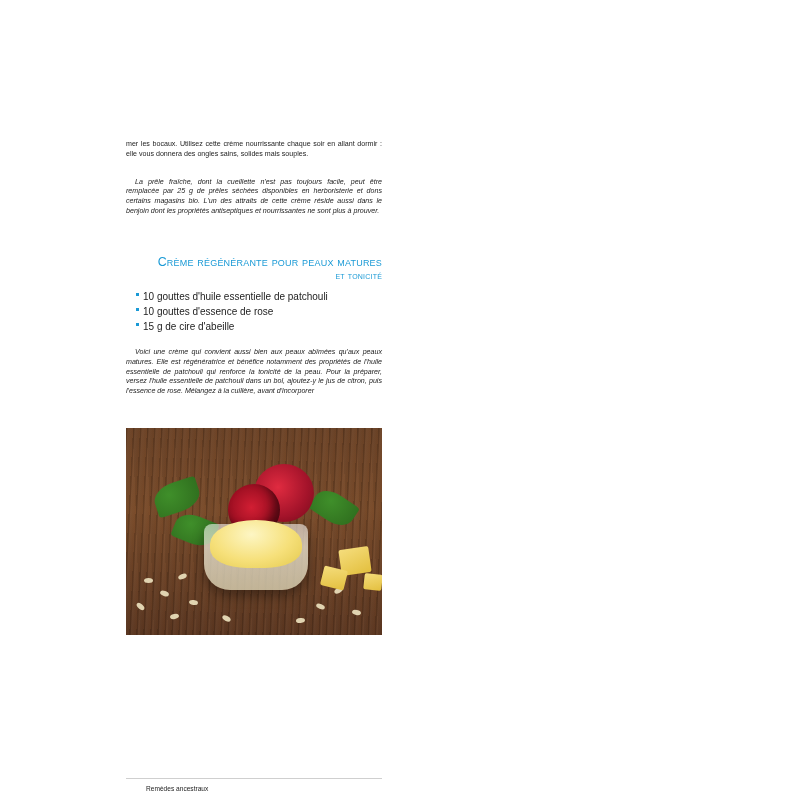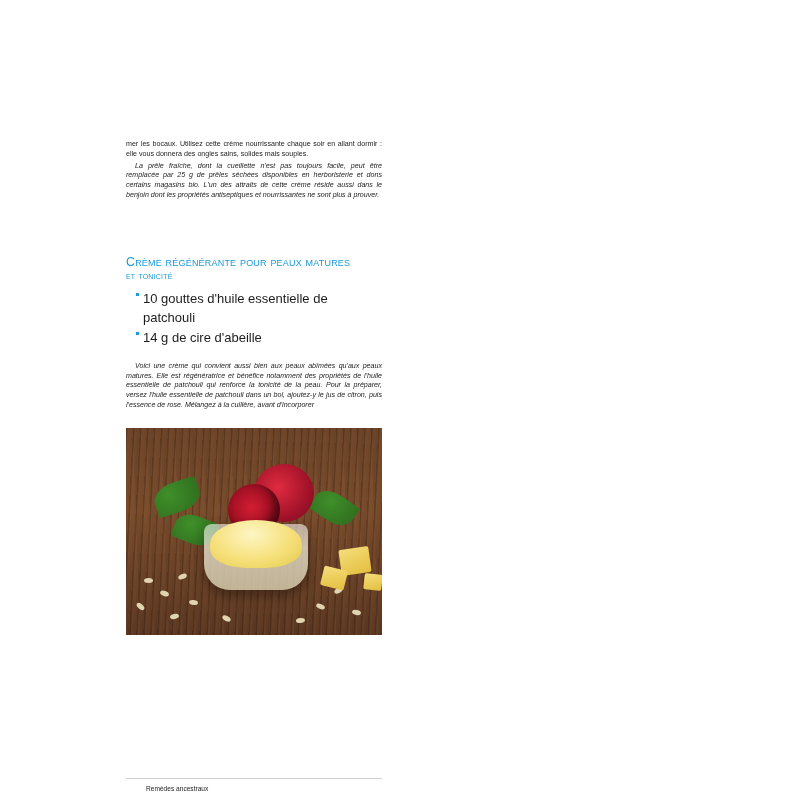--- a/index.html
+++ b/index.html
@@ -54,33 +54,34 @@
 
   h2.section-title {
     margin: 0 0 6px 0;
     font-size: 10.2px;
     font-weight: normal;
     color: #1a9ad6;
     letter-spacing: 0.2px;
     line-height: 1.22;
     font-variant: small-caps;
     text-transform: none;
+    text-align: right;
   }
   h2.section-title .cap {
     font-size: 12.4px;
   }
 
   ul.ingredients {
     list-style: none;
     margin: 0;
     padding: 0 0 0 10px;
   }
   ul.ingredients li {
     position: relative;
-    font-size: 13px;
+    font-size: 10px;
     line-height: 1.52;
     color: #1c1c1c;
     padding-left: 7px;
   }
   ul.ingredients li::before {
     content: "";
     position: absolute;
     left: 0;
     top: 4px;
     width: 3px;
@@ -186,31 +187,32 @@
 </style>
 </head>
 <body>
 
 <div class="spread">
 
   <div class="page page-left">
 
     <div class="col" style="left:126px; top:10px; width:256px;">
       <p>mer les bocaux. Utilisez cette crème nourrissante chaque soir en allant dormir : elle vous donnera des ongles sains, solides mais souples.</p>
-      <p class="ital indent" style="margin-top:2px;">La prêle fraîche, dont la cueillette n'est pas toujours facile, peut être remplacée par 25 g de prêles séchées disponibles en herboristerie et dons certains magasins bio. L'un des attraits de cette crème réside aussi dans le benjoin dont les propriétés antiseptiques et nourrissantes ne sont plus à prouver.</p>
+      <p class="ital indent" style="margin-top:18px;">La prêle fraîche, dont la cueillette n'est pas toujours facile, peut être remplacée par 25 g de prêles séchées disponibles en herboristerie et dons certains magasins bio. L'un des attraits de cette crème réside aussi dans le benjoin dont les propriétés antiseptiques et nourrissantes ne sont plus à prouver.</p>
     </div>
 
     <div class="col" style="left:126px; top:125px; width:256px;">
       <h2 class="section-title">
         <span class="cap">Crème régénérante pour peaux matures</span><br>
         <span>et tonicité</span>
       </h2>
       <ul class="ingredients">
         <li>10 gouttes d'huile essentielle de patchouli</li>
-        <li>14 g de cire d'abeille</li>
+        <li>10 gouttes d'essence de rose</li>
+        <li>15 g de cire d'abeille</li>
       </ul>
       <div class="gap"></div>
       <p class="indent" style="margin-top:9px;">Voici une crème qui convient aussi bien aux peaux abîmées qu'aux peaux matures. Elle est régénératrice et bénéfice notamment des propriétés de l'huile essentielle de patchouli qui renforce la tonicité de la peau. Pour la préparer, versez l'huile essentielle de patchouli dans un bol, ajoutez-y le jus de citron, puis l'essence de rose. Mélangez à la cuillère, avant d'incorporer</p>
     </div>
 
     <div class="photo jar-photo">
       <div class="wood-grain"></div>
 
       <div class="oat" style="left:18px; top:150px;"></div>
       <div class="oat" style="left:34px; top:163px; transform:rotate(18deg);"></div>

